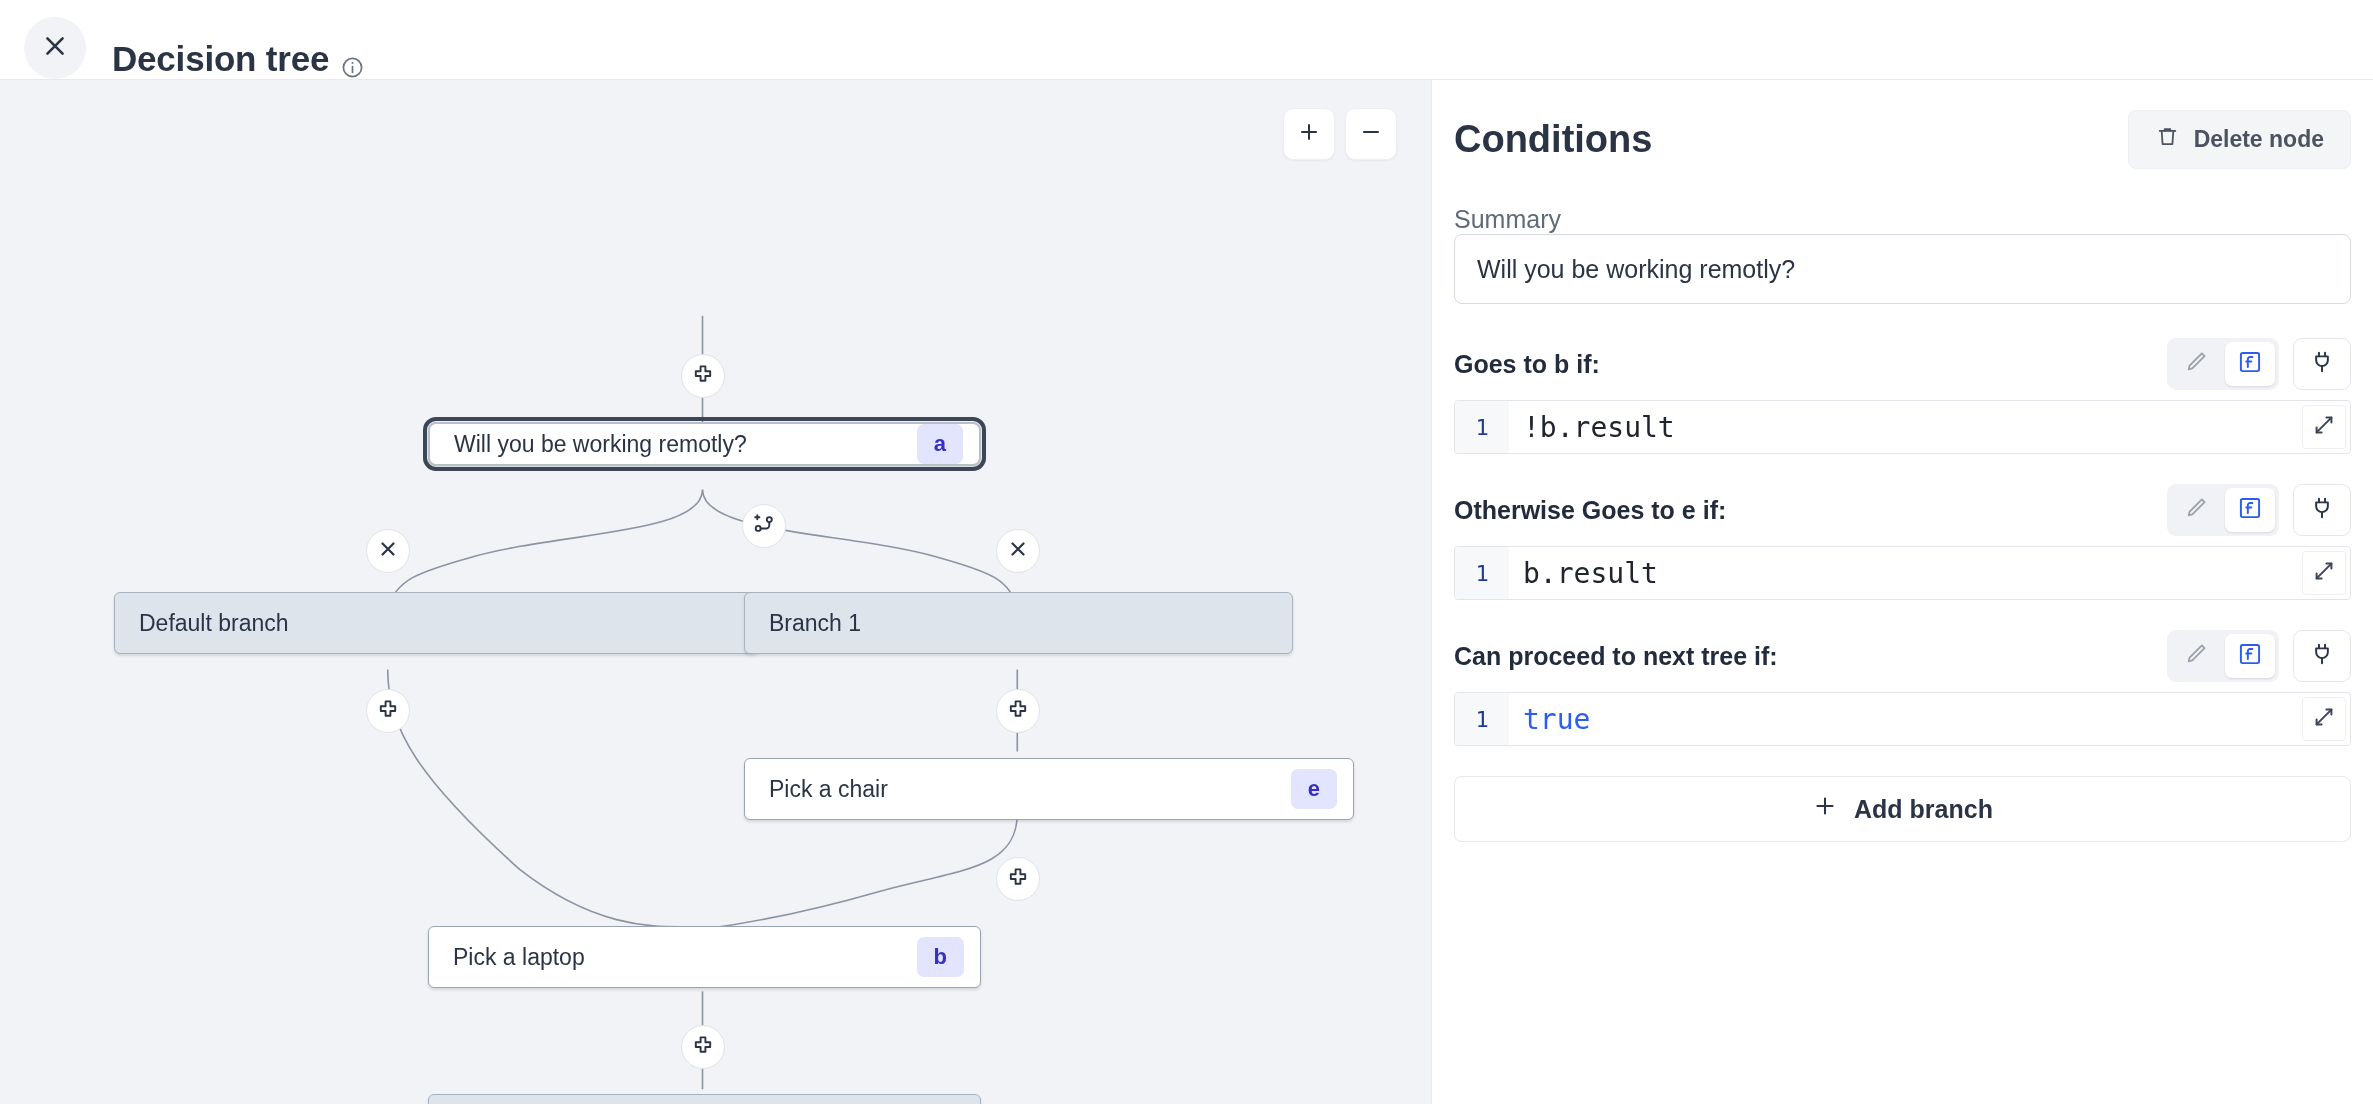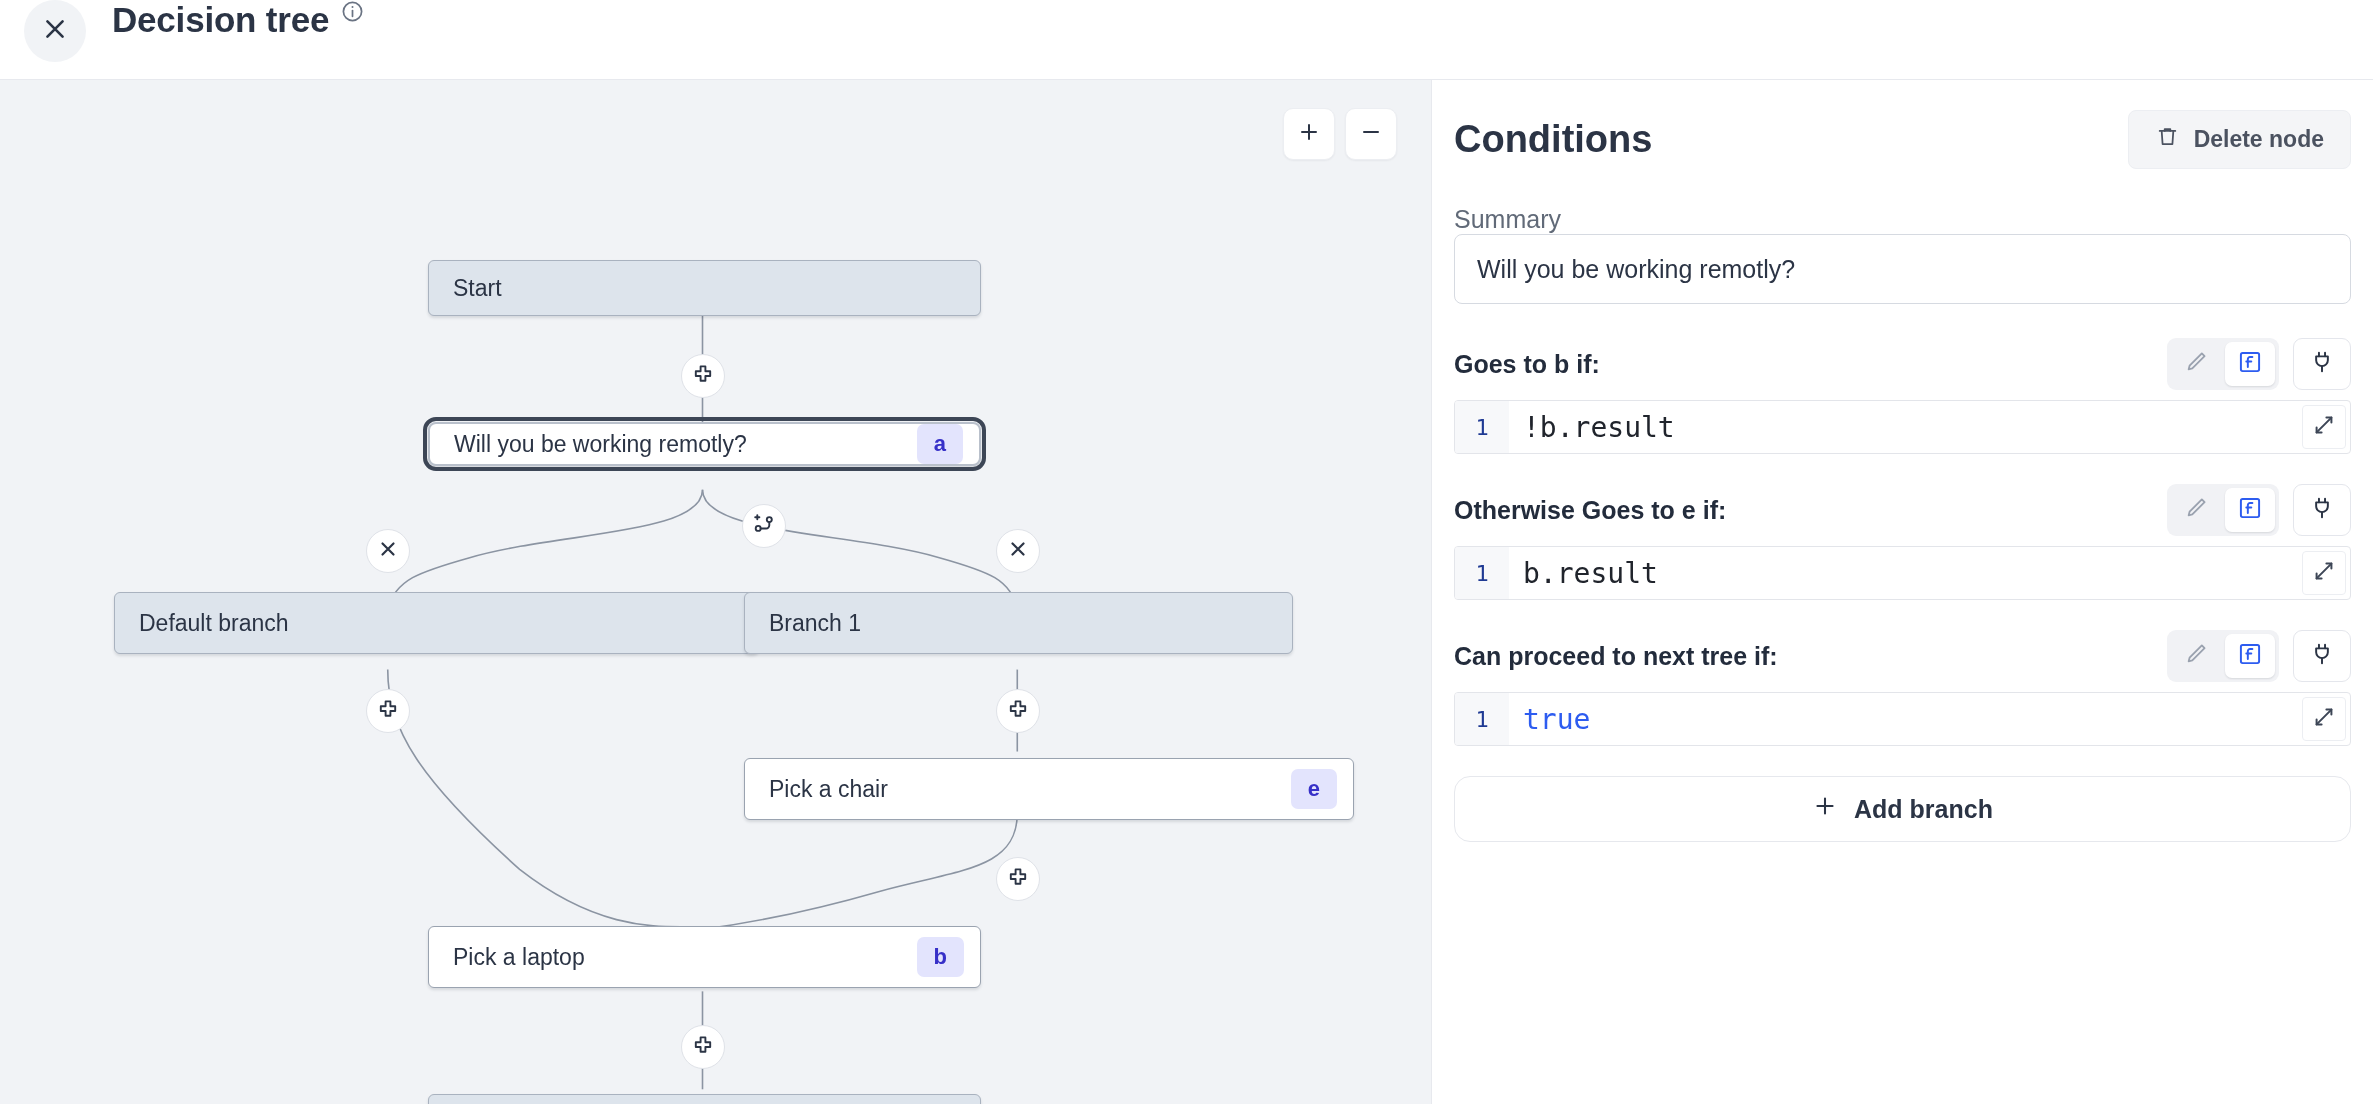--- a/index.html
+++ b/index.html
@@ -5,21 +5,21 @@
   * { box-sizing: border-box; margin: 0; padding: 0; }
   html, body {
     width: 2373px; height: 1104px;
     font-family: "Liberation Sans", sans-serif;
     background: #ffffff;
     overflow: hidden;
   }
   
   .topbar {
     height: 80px;
-    display: flex; align-items: flex-start;
+    display: flex; align-items: flex-end;
     padding-left: 24px;
     background: #ffffff;
     border-bottom: 1px solid #e7e9ee;
     position: relative;
   }
   .close-btn {
     width: 62px; height: 62px; border-radius: 50%;
     background: #f1f3f6;
     display: flex; align-items: center; justify-content: center;
     cursor: pointer; flex: 0 0 auto;
@@ -187,21 +187,21 @@
     width: 44px; height: 44px;
     background: #ffffff; border: 1px solid #eceef2; border-radius: 4px;
     display: flex; align-items: center; justify-content: center;
     cursor: pointer;
   }
   .expand-btn svg { width: 24px; height: 24px; }
 
   .add-branch {
     width: 100%; height: 66px; margin-top: 24px;
     display: flex; align-items: center; justify-content: center; gap: 16px;
-    background: #ffffff; border: 1px solid #e6e8ed; border-radius: 16px;
+    background: #ffffff; border: 1px solid #e6e8ed; border-radius: 8px;
     font-size: 25px; font-weight: bold; color: #2b3445;
     cursor: pointer;
   }
   .add-branch svg { width: 26px; height: 26px; }
 </style>
 </head>
 <body>
 
 <div class="topbar">
   <div class="close-btn">
@@ -254,23 +254,20 @@
         <path d="M388 590 C 388 650, 420 700, 520 790 C 620 868, 690 840, 703 850"></path>
 
         <path d="M1018 590 V 672"></path>
 
         <path d="M1018 734 C 1018 790, 960 790, 880 812 C 800 835, 740 845, 703 850"></path>
 
         <path d="M703 912 V 1010"></path>
       </g>
     </svg>
 
-    <div class="node node-terminal" style="left:428px; top:180px; width:553px;">
-      <span class="node-label">Start</span>
-    </div>
 
     <div class="handle" style="left:681px; top:274px;">
       <span>
         <svg viewBox="0 0 24 24" fill="none" stroke="#2b3445" stroke-width="1.9" stroke-linejoin="round">
           <path d="M9.6 4.4 h4.8 v4.8 h4.8 v4.8 h-4.8 v4.8 h-4.8 v-4.8 h-4.8 v-4.8 h4.8 z"></path>
         </svg>
       </span>
     </div>
 
     <div class="node node-selected" style="left:428px; top:342px; width:553px;">

